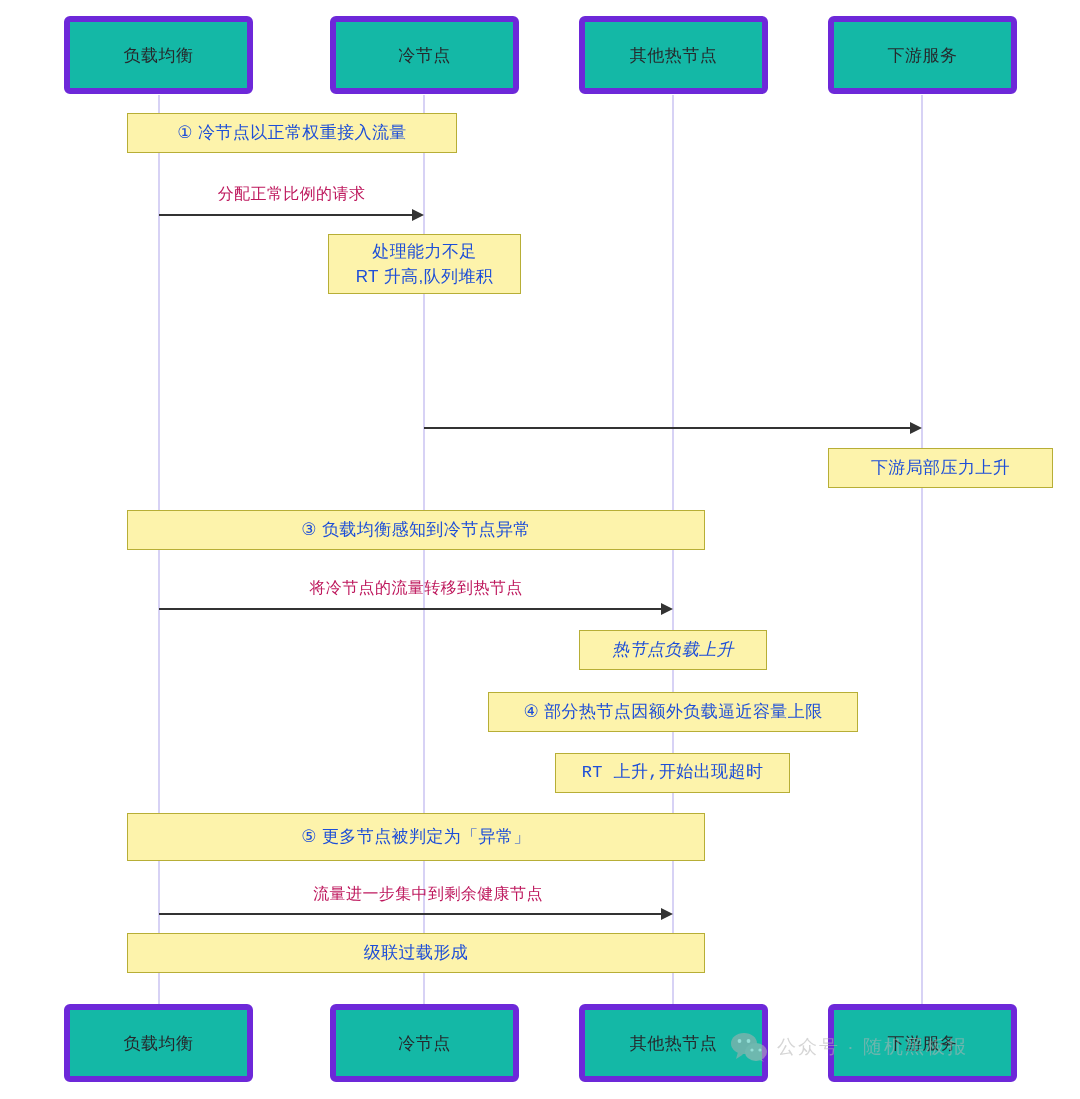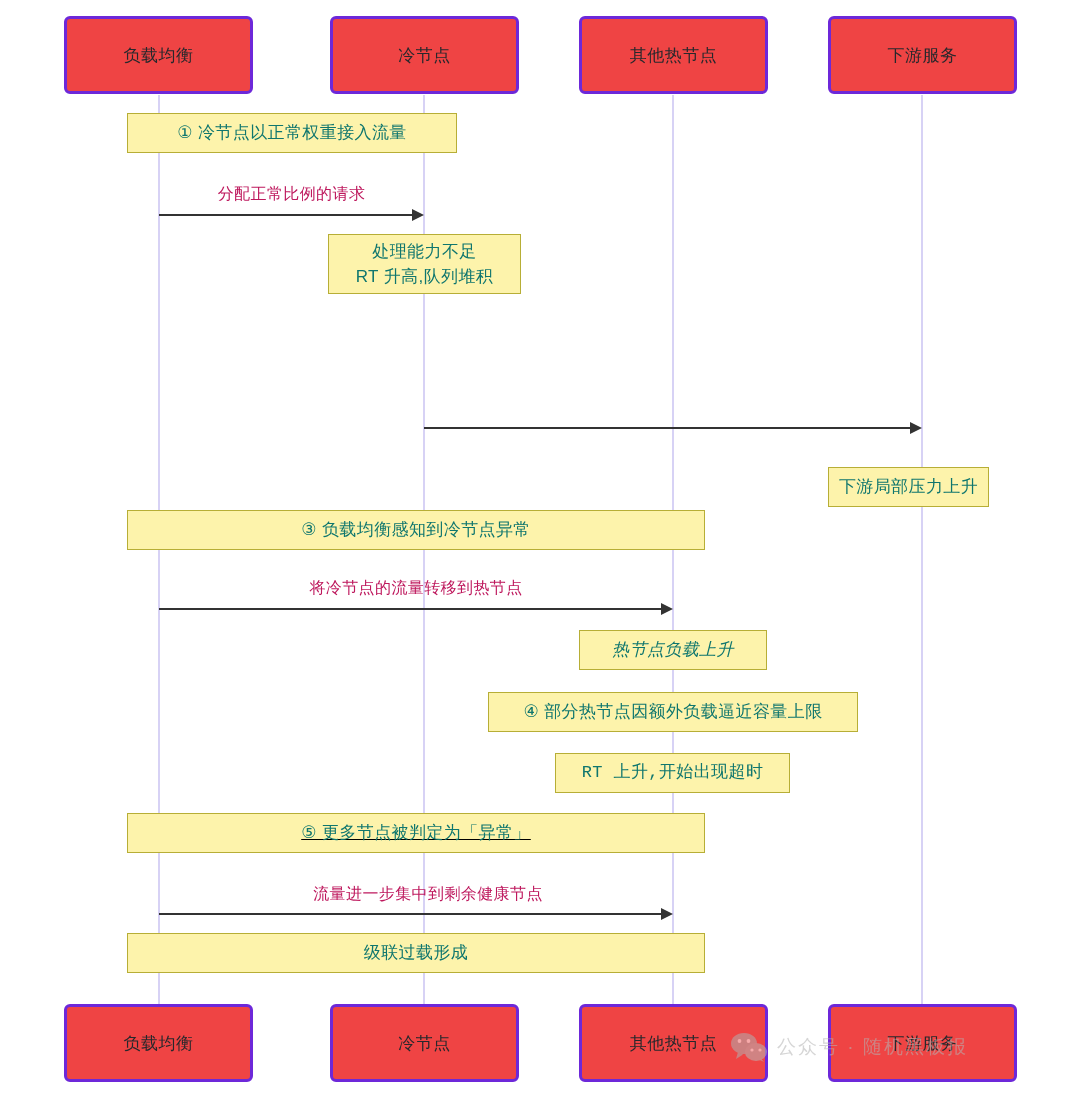--- a/index.html
+++ b/index.html
@@ -23,22 +23,22 @@
   .lifeline {
     position: absolute;
     width: 2px;
     background: #d7d2f5;
   }
 
   
   .participant {
     position: absolute;
     box-sizing: border-box;
-    background: #ef4444;
-    border: 3px solid #6d28d9;
+    background: #14b8a6;
+    border: 6px solid #6d28d9;
     border-radius: 6px;
     display: flex;
     align-items: center;
     justify-content: center;
   }
   .participant span {
     font-size: 17px;
     color: #26282c;
     letter-spacing: 0.5px;
     line-height: 1;
@@ -50,21 +50,21 @@
     box-sizing: border-box;
     background: #fdf3ab;
     border: 1.5px solid #b7ae36;
     display: flex;
     align-items: center;
     justify-content: center;
     text-align: center;
   }
   .note span {
     font-size: 17px;
-    color: #0f766e;
+    color: #1d4ed8;
     line-height: 1.45;
     letter-spacing: 0.4px;
     display: block;
     padding: 0 6px;
   }
   .note.two-line span {
     line-height: 1.5;
   }
 
   
@@ -149,21 +149,21 @@
 
   <div class="note two-line" style="left:328px; top:234px; width:193px; height:60px; flex-direction:column;">
     <span>处理能力不足</span>
     <span>RT 升高,队列堆积</span>
   </div>
 
 
   <div class="msg-line" style="left:424px; top:427px; width:489px;"></div>
   <div class="msg-head" style="left:910px; top:422px;"></div>
 
-  <div class="note" style="left:828px; top:448px; width:161px; height:40px;margin-top:19px;">
+  <div class="note" style="left:828px; top:448px; width:225px; height:40px;">
     <span>下游局部压力上升</span>
   </div>
 
   <div class="note" style="left:127px; top:510px; width:578px; height:40px;">
     <span>③ 负载均衡感知到冷节点异常</span>
   </div>
 
   <div class="msg-label" style="left:159px; top:578px; width:514px;">
     <span>将冷节点的流量转移到热节点</span>
   </div>
@@ -175,21 +175,21 @@
   </div>
 
   <div class="note" style="left:488px; top:692px; width:370px; height:40px;">
     <span>④ 部分热节点因额外负载逼近容量上限</span>
   </div>
 
   <div class="note" style="left:555px; top:753px; width:235px; height:40px;font-family:Liberation Mono, monospace;">
     <span>RT 上升,开始出现超时</span>
   </div>
 
-  <div class="note" style="left:127px; top:813px; width:578px; height:40px;text-decoration:underline;">
+  <div class="note" style="left:127px; top:813px; width:578px; height:48px;">
     <span>⑤ 更多节点被判定为「异常」</span>
   </div>
 
   <div class="msg-label" style="left:159px; top:884px; width:514px;margin-left:12px;">
     <span>流量进一步集中到剩余健康节点</span>
   </div>
   <div class="msg-line" style="left:159px; top:913px; width:505px;"></div>
   <div class="msg-head" style="left:661px; top:908px;"></div>
 
   <div class="note" style="left:127px; top:933px; width:578px; height:40px;">

